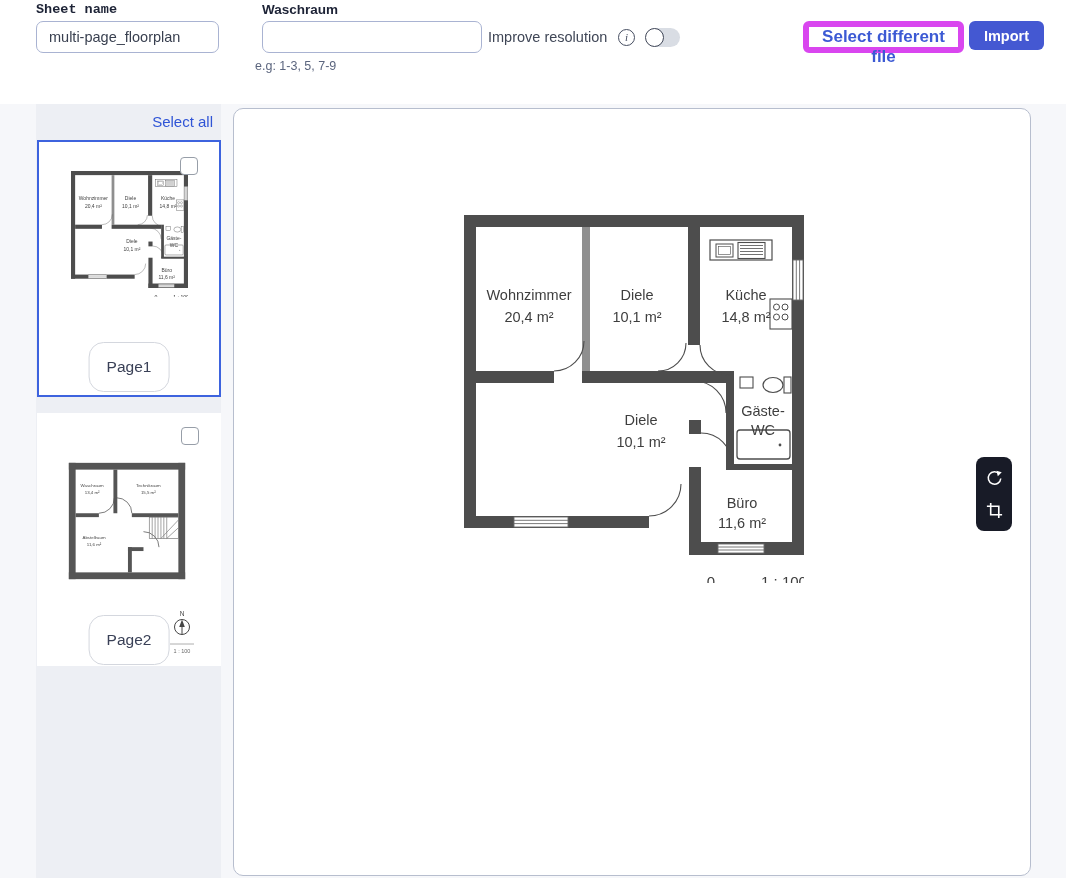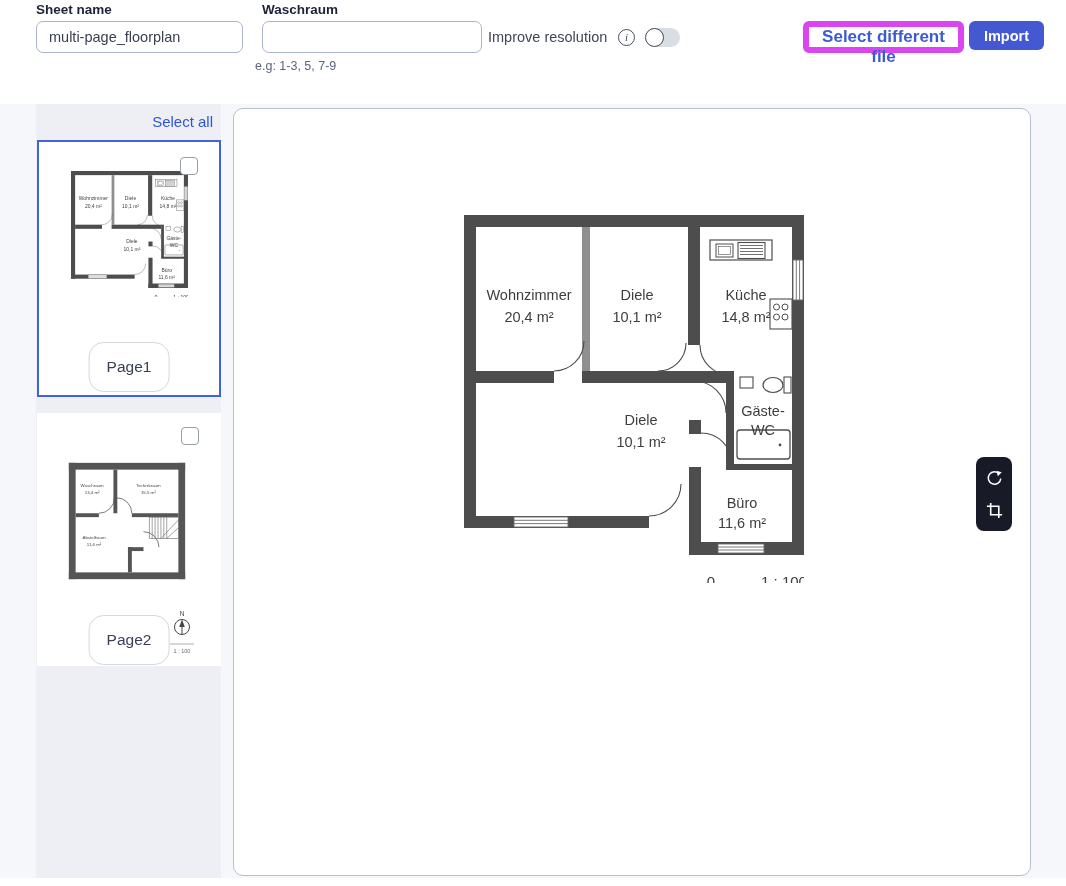--- a/index.html
+++ b/index.html
@@ -4,26 +4,26 @@
 <style>
   * { margin:0; padding:0; box-sizing:border-box; }
   html,body { width:1066px; height:886px; overflow:hidden; background:#fff;
     font-family:"Liberation Sans", sans-serif; }
   .stage { position:relative; width:1066px; height:886px; background:#fff; }
   .topline { position:absolute; left:0; top:2px; width:1066px; height:2px; background:#dcdfe6; }
 
   
   .header { position:absolute; left:0; top:0; width:1066px; height:104px; background:#fff; }
   .fieldlabel { position:absolute; font-size:13.5px; font-weight:bold; color:#1d2336; top:2px; }
-  .lbl-sheet { left:36px; }
+  .lbl-sheet { left:36px;font-family:Liberation Mono, monospace; }
   .lbl-selection { left:262px; }
   .tinput { position:absolute; top:21px; height:32px; border:1px solid #a9b3d2; border-radius:7px;
     font-size:14.5px; color:#394050; padding:0 12px; background:#fff; outline:none;
     font-family:"Liberation Sans", sans-serif; }
-  .in-sheet { left:36px; width:207px; }
+  .in-sheet { left:36px; width:183px; }
   .in-selection { left:262px; width:220px; }
   .hint { position:absolute; left:255px; top:59px; font-size:12.5px; color:#5b657e; }
   .improve { position:absolute; left:488px; top:29px; font-size:14.5px; color:#3f4656; }
   .info-icon { position:absolute; left:618px; top:29px; width:17px; height:17px; border:1.3px solid #454d60;
     border-radius:50%; color:#454d60; font-size:11px; text-align:center; line-height:14px;
     font-family:"Liberation Serif", serif; font-style:italic; }
   .toggle { position:absolute; left:646px; top:28px; width:34px; height:19px; background:#d9dde4;
     border-radius:10px; cursor:pointer; }
   .toggle .knob { position:absolute; left:-1px; top:0px; width:19px; height:19px; background:#fff;
     border:1.6px solid #3f4657; border-radius:50%; }

